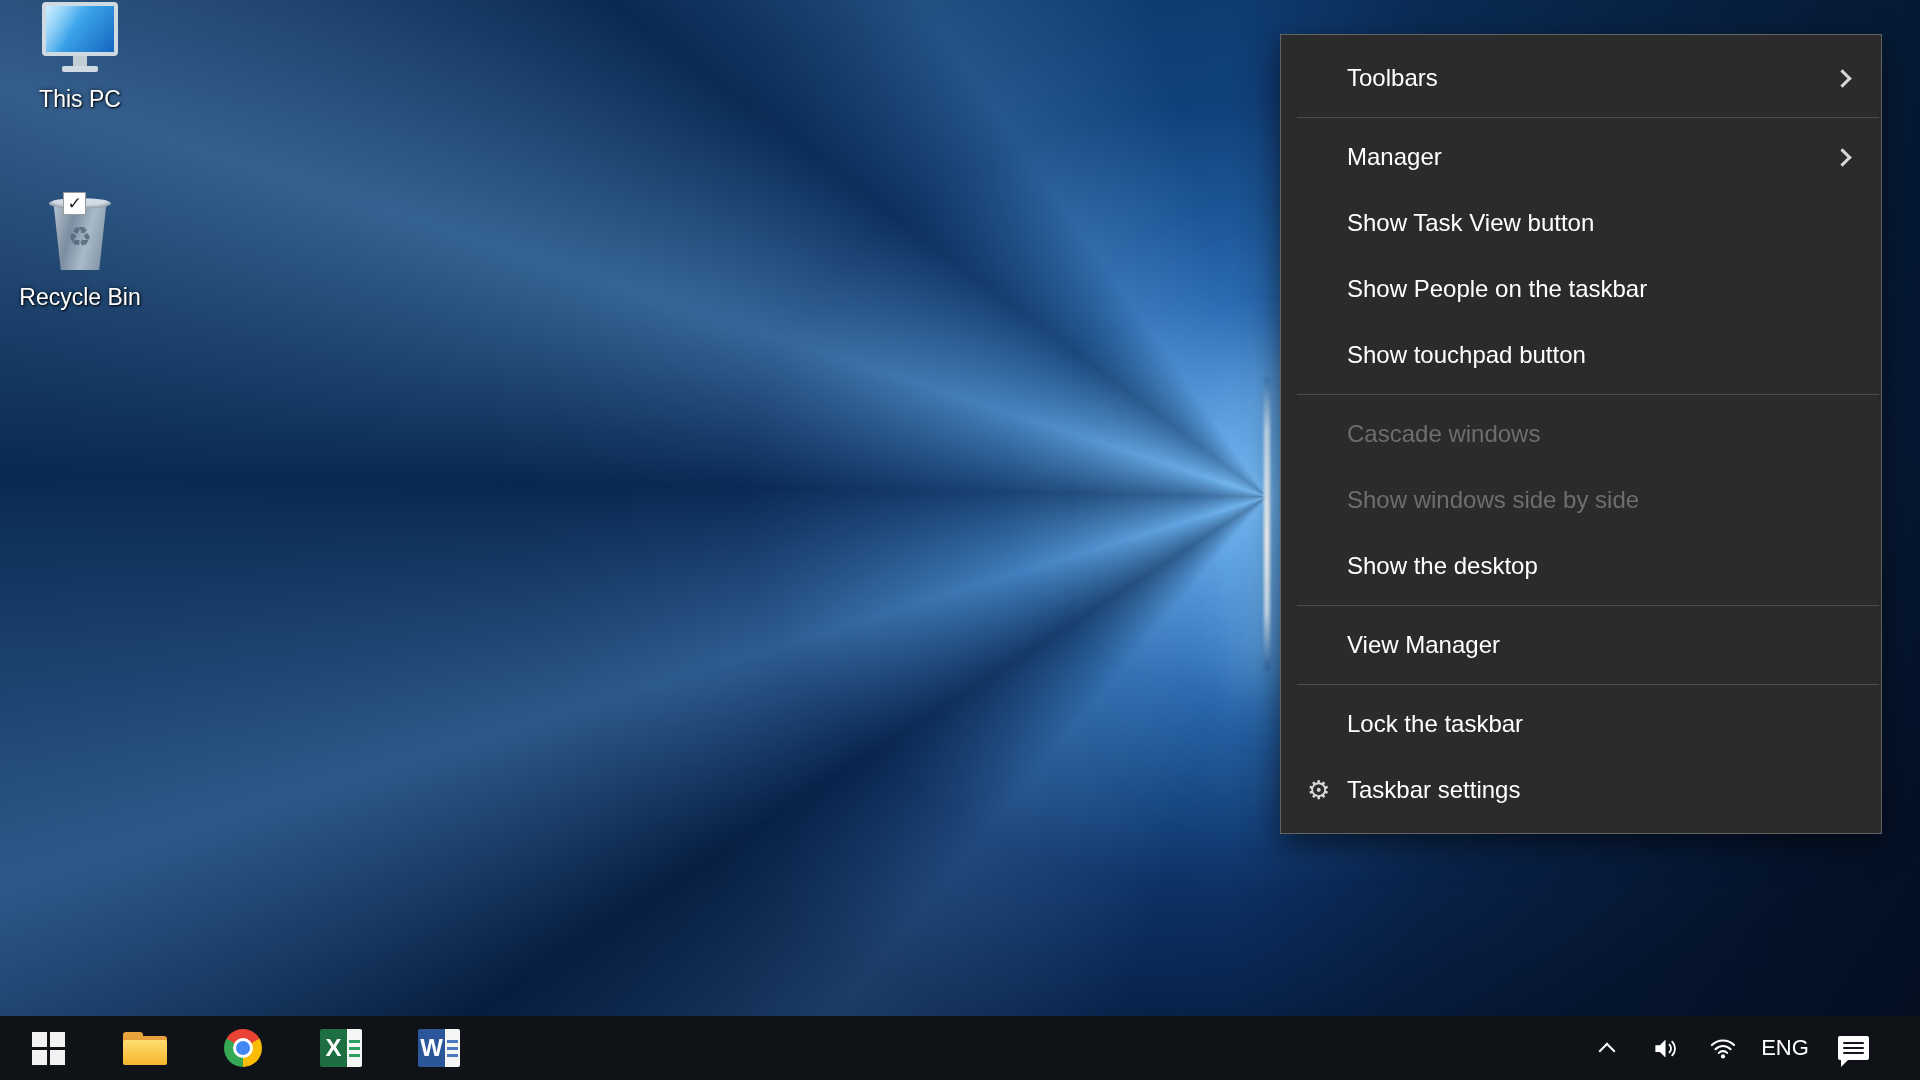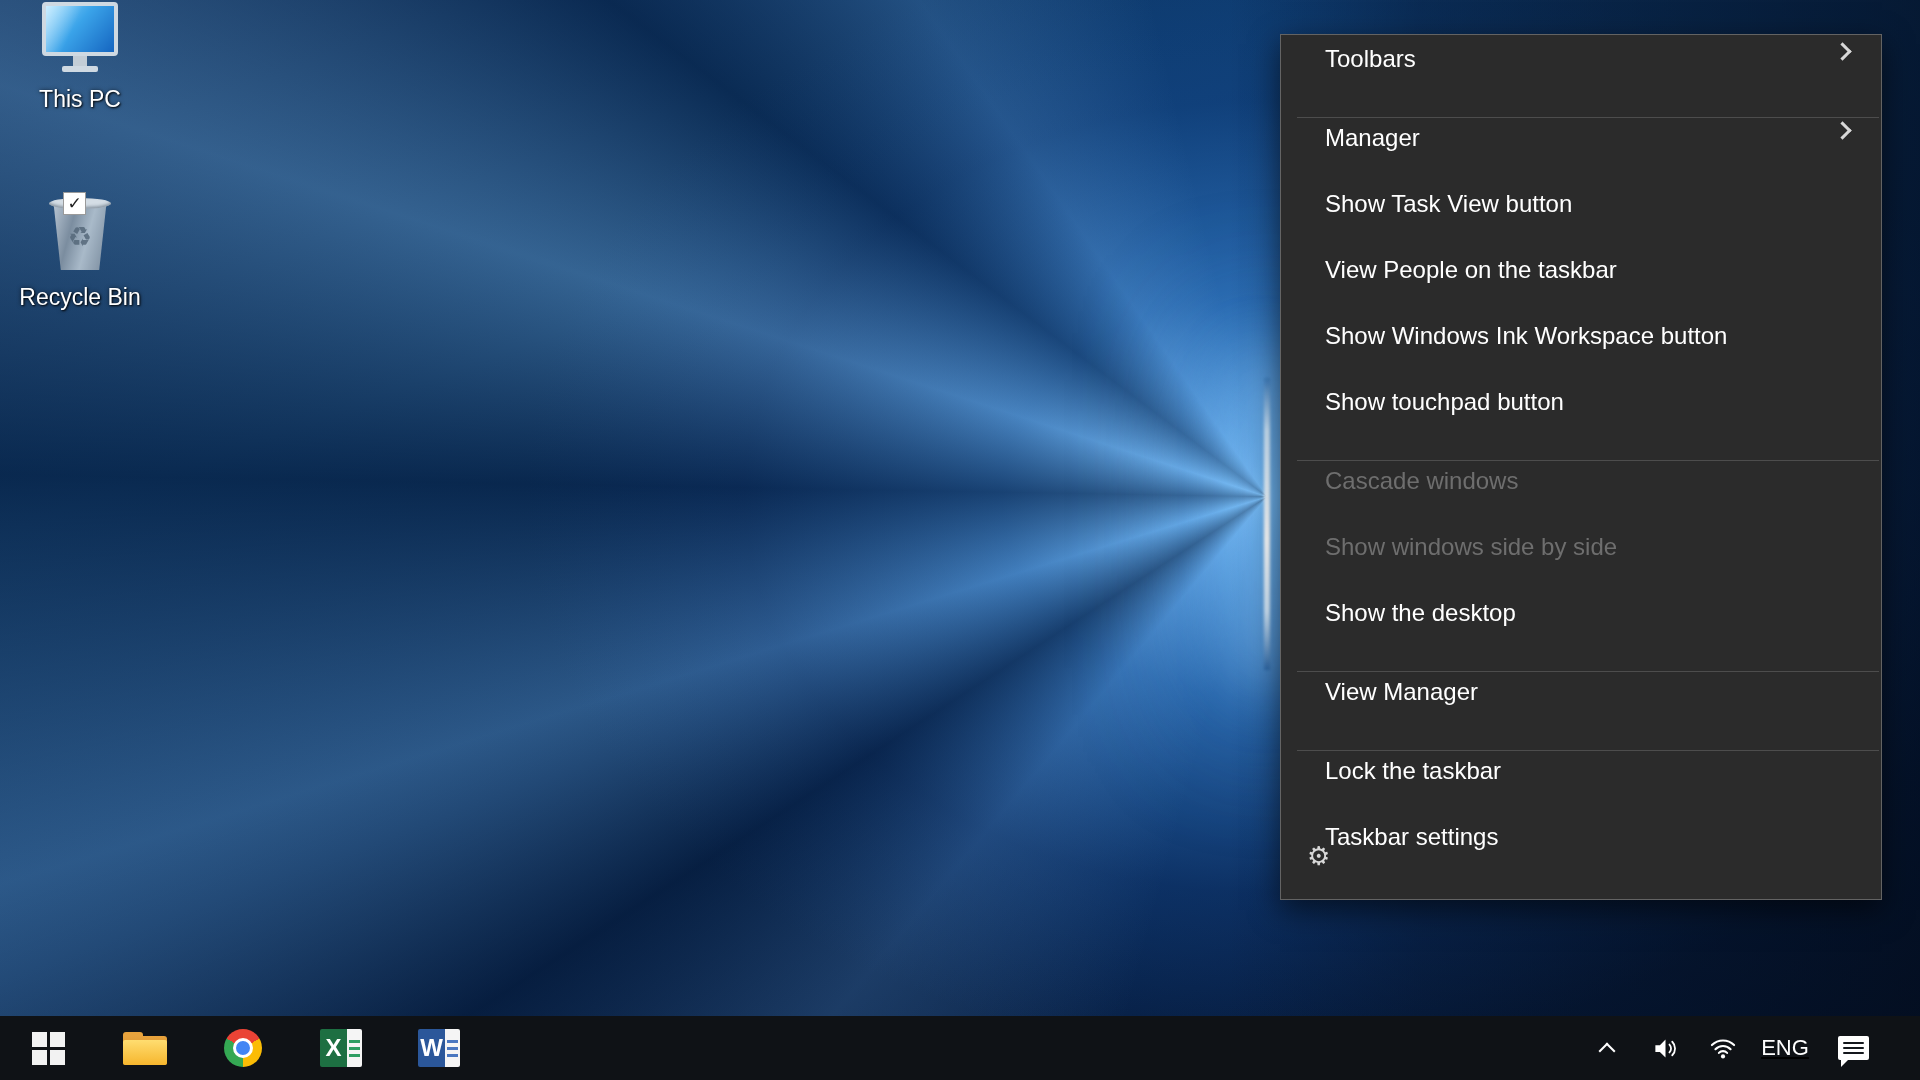--- a/index.html
+++ b/index.html
@@ -57,22 +57,22 @@
     display:flex; align-items:center; justify-content:center; }
   .recycle-glyph { font-size:27px; color:#55687a; opacity:.85; }
   .sel-check { position:absolute; left:14px; top:-6px; width:23px; height:23px; background:#fff;
     border:1px solid #9a9a9a; display:flex; align-items:center; justify-content:center;
     font-size:17px; color:#222; z-index:3; }
 
   
   .context-menu { position:absolute; left:1280px; top:34px; width:602px;
     background:#2b2b2b; border:1px solid #636363; box-shadow:0 10px 28px rgba(0,0,0,.55);
     padding:10px 0; z-index:50; color:#fff; }
-  .menu-item { height:66px; display:flex; 
-    padding:0 22px 0 44px; font-size:24px; position:relative; cursor:default; white-space:nowrap; }
+  .menu-item { height:66px; display:flex; align-items:center;
+    padding:0 22px 0 66px; font-size:24px; position:relative; cursor:default; white-space:nowrap; }
   .menu-item.disabled { color:#6e6e6e; }
   .menu-sep { height:1px; background:#4d4d4d; margin:6px 2px 6px 16px; }
   .chev-r { width:13px; height:13px; border-top:3px solid #d8d8d8; border-right:3px solid #d8d8d8;
     transform:rotate(45deg); margin-left:auto; margin-right:10px; }
   .mi-left-icon { position:absolute; left:26px; top:50%; transform:translateY(-50%);
     font-size:26px; color:#d8d8d8; line-height:1; }
 
   
   .taskbar { position:absolute; left:0; right:0; bottom:0; height:64px; background:#0f1216;
     display:flex; align-items:center; z-index:10; padding-right:32px; }
@@ -96,21 +96,21 @@
   .office-letter { width:27px; color:#fff; font-weight:bold; font-size:24px;
     display:flex; align-items:center; justify-content:center; }
   .office-page { flex:1; background:#f5f5f5; display:flex; flex-direction:column;
     justify-content:center; gap:4px; padding:0 2px; }
   .office-page i { display:block; height:3px; }
   .excel .office-letter { background:#1d6f42; }
   .excel .office-page i { background:#2f9e63; }
   .word .office-letter { background:#2b579a; }
   .word .office-page i { background:#4a77c0; }
 
-  .tray { margin-left:auto; display:flex; align-items:center; height:100%;text-decoration:underline; }
+  .tray { margin-left:auto; display:flex; align-items:center; height:100%; }
   .tray-btn { width:58px; height:64px; display:flex; align-items:center; justify-content:center;
     cursor:default; color:#fff; }
   .chev-u { width:12px; height:12px; border-top:2.5px solid #fff; border-left:2.5px solid #fff;
     transform:rotate(45deg); margin-top:5px; }
   .lang { width:66px; font-size:22px; color:#fff; text-align:center; }
   .clock { width:150px; height:64px; display:flex; flex-direction:column;
     justify-content:flex-end; align-items:center; padding-bottom:6px;
     font-size:22px; color:#fff; }
   .ac-btn { width:70px; }
   .ac-icon { width:31px; height:24px; background:#fff; border-radius:2px; position:relative;
@@ -159,24 +159,21 @@
     <div class="menu-sep"></div>
 
     <div class="menu-item">
       <span>Manager</span>
       <span class="chev-r"></span>
     </div>
     <div class="menu-item">
       <span>Show Task View button</span>
     </div>
     <div class="menu-item">
-      <span>View People on the taskbar</span>
-    </div>
-    <div class="menu-item">
-      <span>Show Windows Ink Workspace button</span>
+      <span>Show People on the taskbar</span>
     </div>
     <div class="menu-item">
       <span>Show touchpad button</span>
     </div>
     <div class="menu-sep"></div>
 
     <div class="menu-item disabled">
       <span>Cascade windows</span>
     </div>
     <div class="menu-item disabled">

